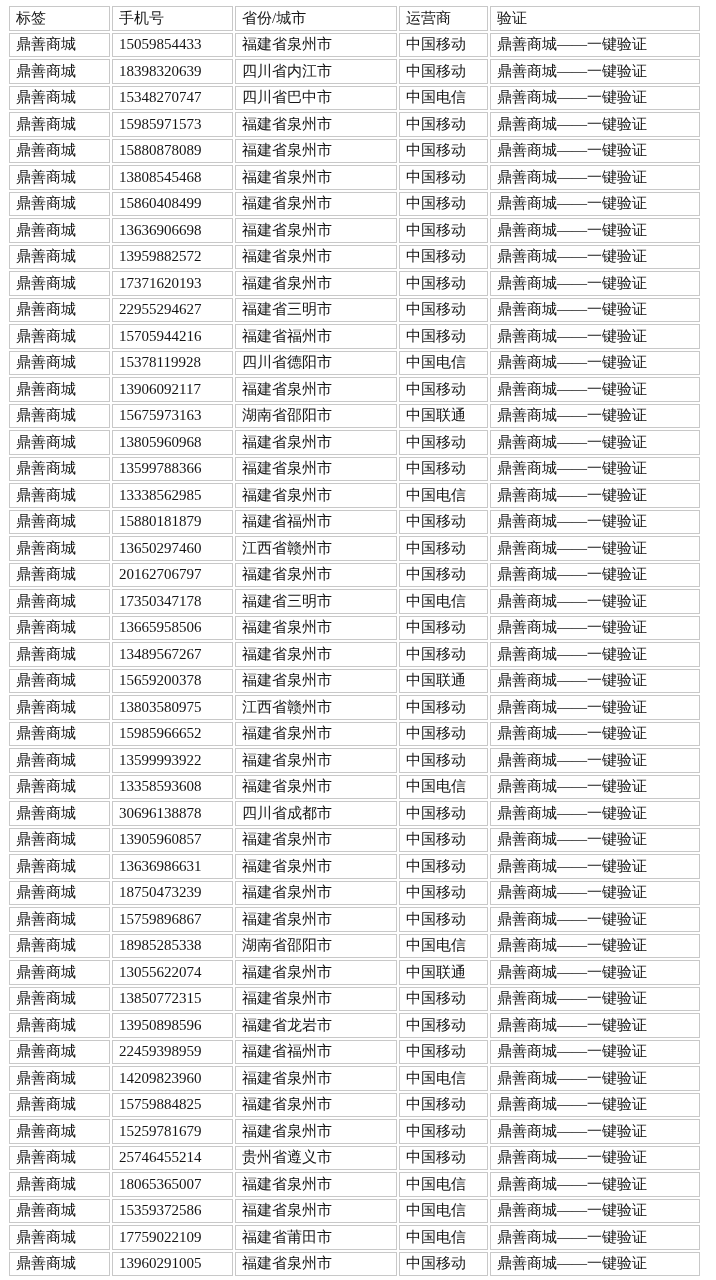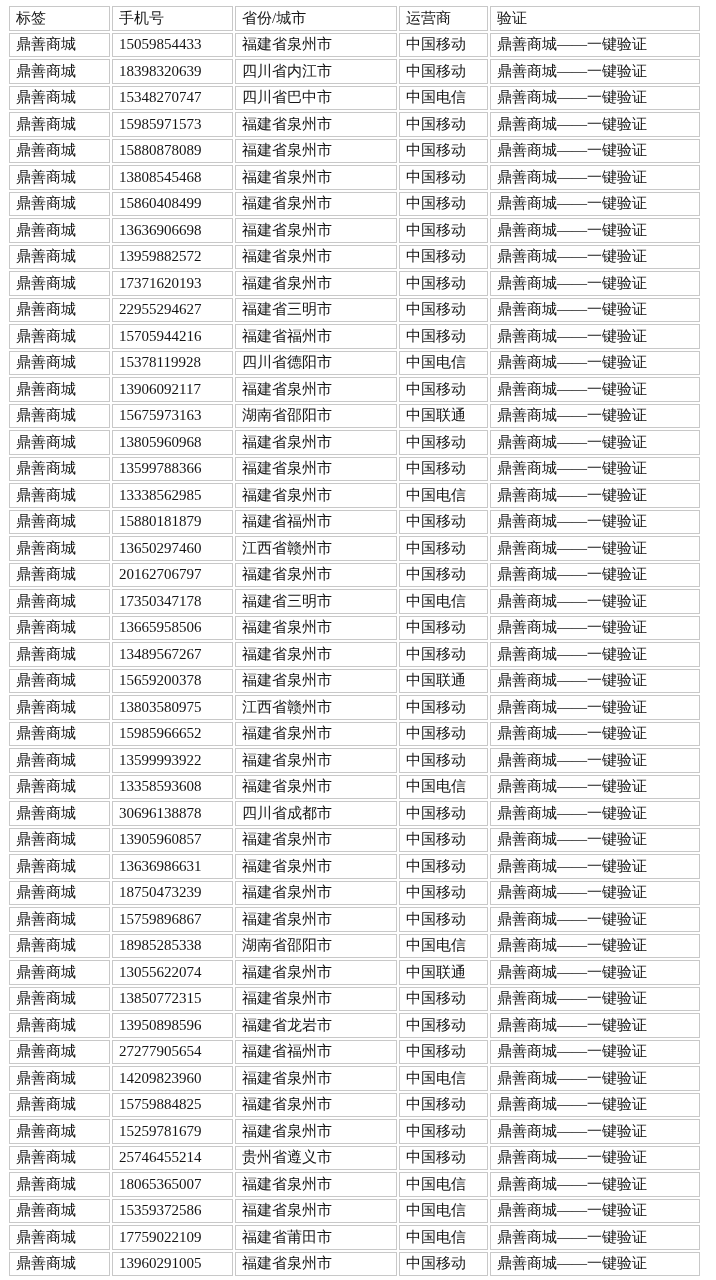--- a/index.html
+++ b/index.html
@@ -359,21 +359,21 @@
   <tr>
     <td>鼎善商城</td>
     <td>13950898596</td>
     <td>福建省龙岩市</td>
     <td>中国移动</td>
     <td>鼎善商城——一键验证</td>
   </tr>
 
   <tr>
     <td>鼎善商城</td>
-    <td>27277905654</td>
+    <td>22459398959</td>
     <td>福建省福州市</td>
     <td>中国移动</td>
     <td>鼎善商城——一键验证</td>
   </tr>
 
   <tr>
     <td>鼎善商城</td>
     <td>14209823960</td>
     <td>福建省泉州市</td>
     <td>中国电信</td>

